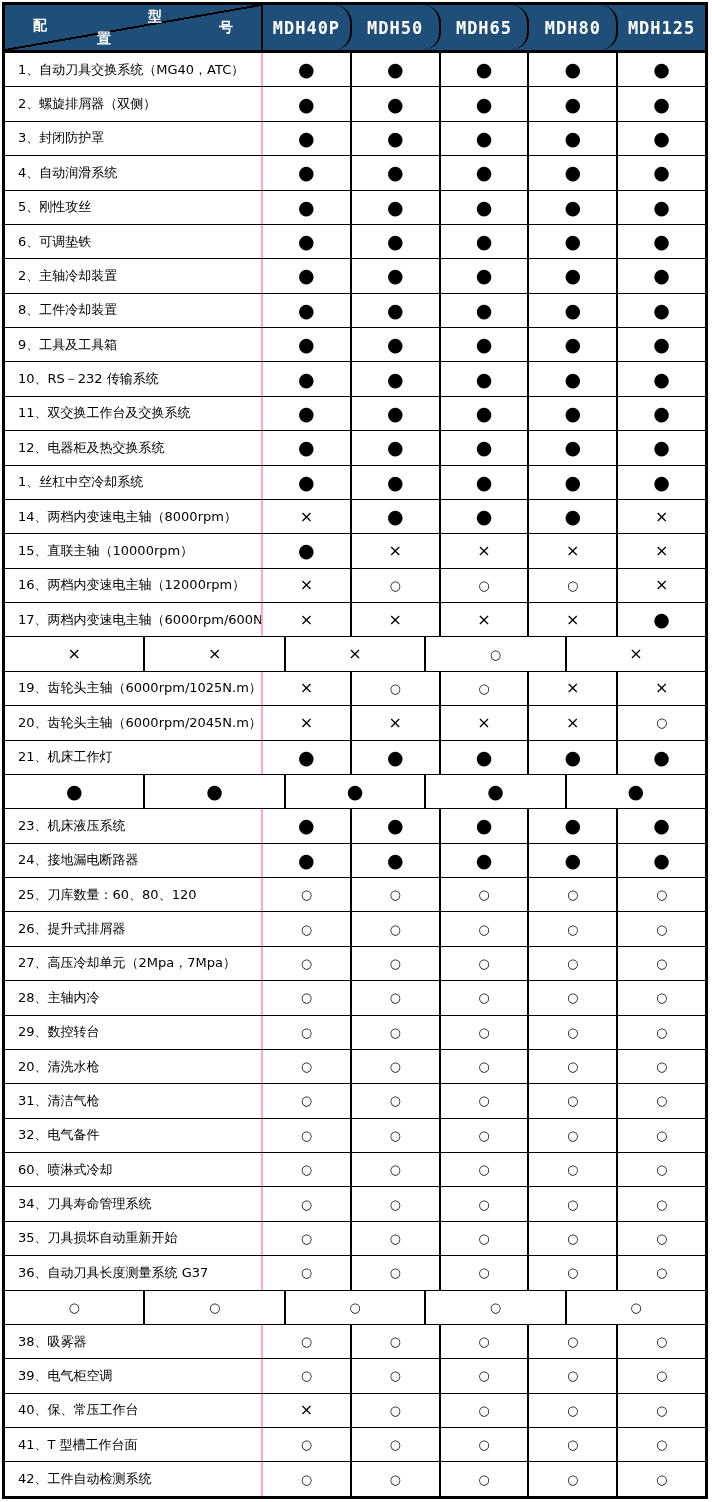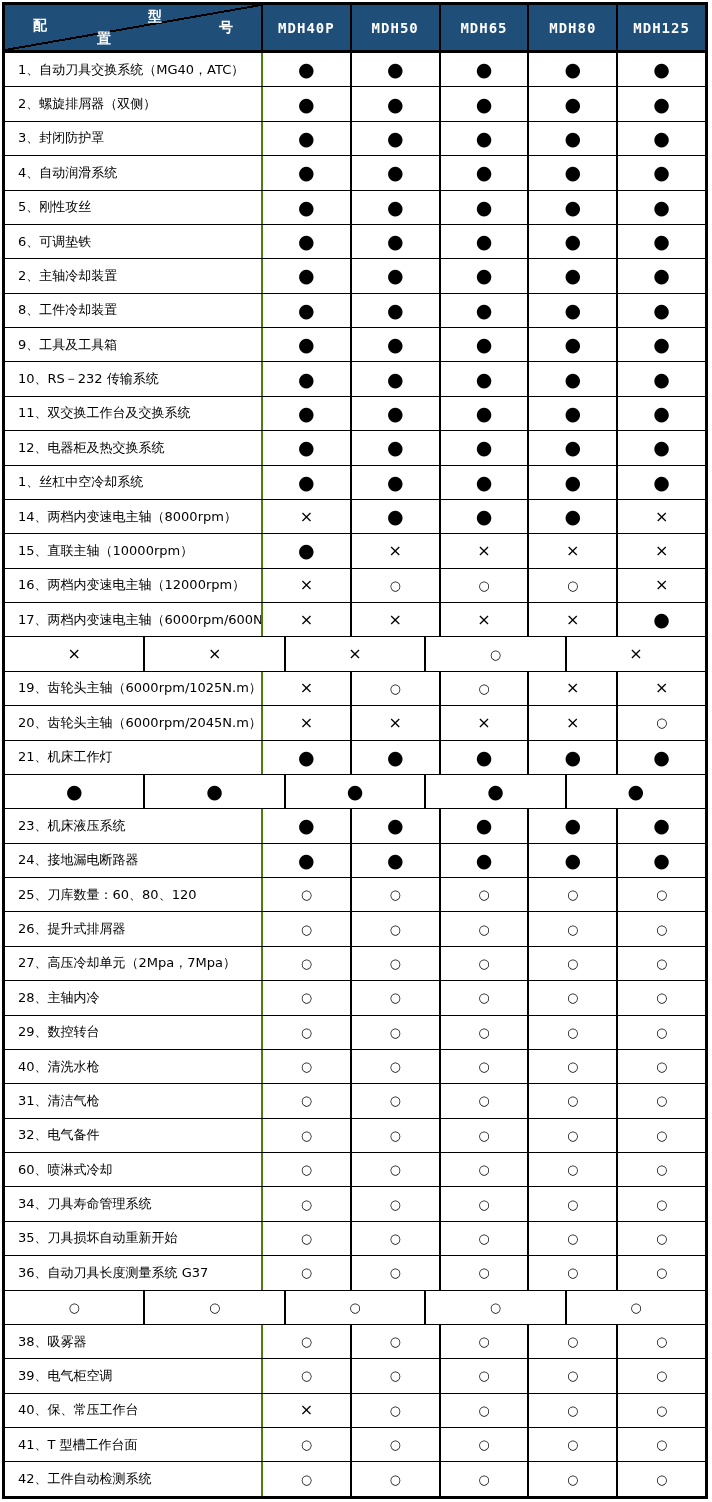--- a/index.html
+++ b/index.html
@@ -9,28 +9,28 @@
   .header-row{display:flex;height:45px;background:#1F4E79;border-bottom:3px solid #000;flex:none;}
   .corner-cell{width:258px;flex:none;position:relative;border-right:2px solid #000;box-sizing:border-box;
     background-image:linear-gradient(to bottom right,
       transparent calc(50% - 1px), #000 calc(50% - 1px), #000 calc(50% + 1px), transparent calc(50% + 1px));}
   .corner-char{position:absolute;color:#fff;font-weight:bold;font-size:14px;line-height:1;}
   .corner-char.c-pei{left:28px;top:13px;}
   .corner-char.c-zhi{left:92px;top:26px;}
   .corner-char.c-xing{left:143px;top:4px;}
   .corner-char.c-hao{left:214px;top:15px;}
   .col-header{flex:1;display:flex;align-items:center;justify-content:center;color:#fff;font-weight:bold;
-    font-size:14px;letter-spacing:1px;border-right:2px solid #000;box-sizing:border-box;
-    font-family:"DejaVu Sans Mono","Liberation Mono",monospace;}
+    font-size:17px;letter-spacing:1px;border-right:2px solid #000;box-sizing:border-box;
+    font-family:"DejaVu Sans Mono","Liberation Mono",monospace;border-radius:18px;}
   .col-header:last-child{border-right:none;}
   .tbody{flex:1;display:flex;flex-direction:column;}
   .row{flex:1;display:flex;border-bottom:1.5px solid #000;}
   .row:last-child{border-bottom:none;}
   .label-cell{width:258px;flex:none;display:flex;align-items:center;padding-left:13px;
-    font-size:13px;border-right:2px solid #4d7c0f;box-sizing:border-box;white-space:nowrap;overflow:hidden;}
+    font-size:13px;border-right:2px solid #f9a8d4;box-sizing:border-box;white-space:nowrap;overflow:hidden;}
   .sym-cell{flex:1;display:flex;align-items:center;justify-content:center;border-right:2px solid #000;box-sizing:border-box;}
   .sym-cell:last-child{border-right:none;}
   .sym-filled{font-size:19px;line-height:1;}
   .sym-cross{font-size:16px;line-height:1;}
   .sym-open{font-size:13px;font-weight:bold;line-height:1;}
   .squiggle{text-decoration-line:underline;text-decoration-style:wavy;text-decoration-color:#FF0000;
     text-decoration-thickness:1px;text-underline-offset:3px;}
 </style>
 </head>
 <body>
@@ -564,21 +564,21 @@
           <span class="sym-open">○</span>
         </div>
         <div class="sym-cell">
           <span class="sym-open">○</span>
         </div>
         <div class="sym-cell">
           <span class="sym-open">○</span>
         </div>
       </div>
       <div class="row">
-        <div class="label-cell">40、清洗水枪</div>
+        <div class="label-cell">20、清洗水枪</div>
         <div class="sym-cell">
           <span class="sym-open">○</span>
         </div>
         <div class="sym-cell">
           <span class="sym-open">○</span>
         </div>
         <div class="sym-cell">
           <span class="sym-open">○</span>
         </div>
         <div class="sym-cell">

